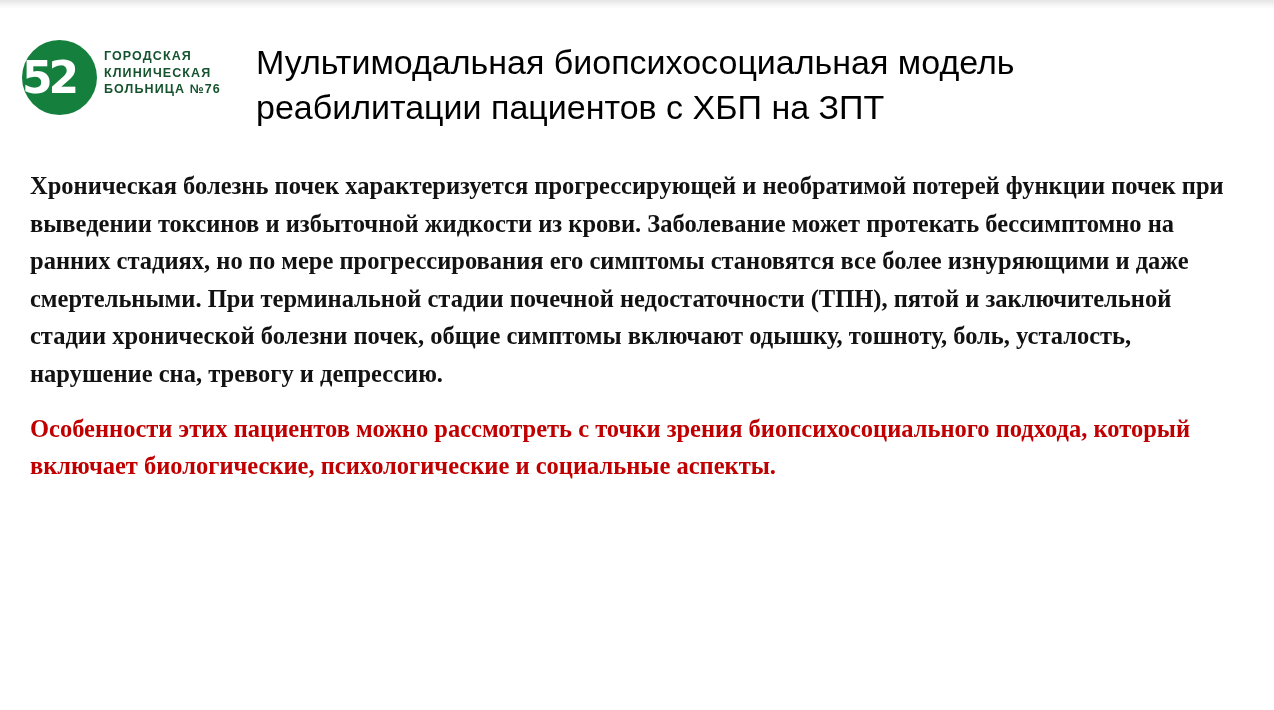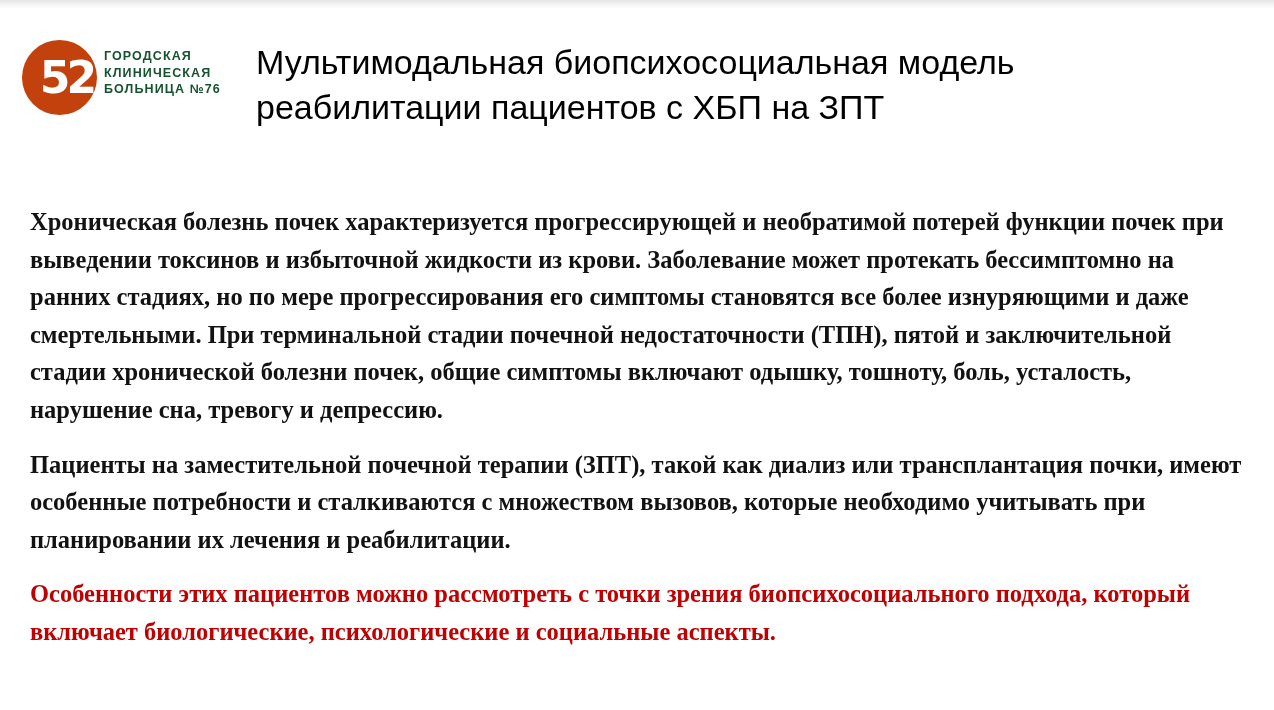--- a/index.html
+++ b/index.html
@@ -26,25 +26,25 @@
     background: linear-gradient(to bottom, #e5e5e5 0%, #f3f3f3 45%, #ffffff 100%);
   }
   
   .logo-circle {
     position: absolute;
     left: 22px;
     top: 40px;
     width: 75px;
     height: 75px;
     border-radius: 50%;
-    background: #c2410c;
+    background: #15803d;
     color: #ffffff;
     display: flex;
     align-items: center;
-    justify-content: flex-end;
+    justify-content: flex-start;
     font-family: "DejaVu Sans", sans-serif;
     font-weight: 700;
     font-size: 44px;
     letter-spacing: -4px;
     padding-right: 4px;
     box-sizing: border-box;
   }
   .logo-org {
     position: absolute;
     left: 104px;
@@ -69,21 +69,20 @@
     font-size: 34px;
     line-height: 45px;
     color: #000000;
   }
   
   .slide-body {
     position: absolute;
     left: 30px;
     top: 167px;
     width: 1218px;
-    margin-top: 36px;
   }
   .slide-body p {
     margin: 0 0 17px 0;
     font-family: "Liberation Serif", serif;
     font-weight: 700;
     font-size: 24.5px;
     line-height: 37.6px;
     color: #121212;
     text-align: left;
   }
@@ -105,17 +104,16 @@
     <div class="logo-org">
       <span>ГОРОДСКАЯ</span>
       <span>КЛИНИЧЕСКАЯ</span>
       <span>БОЛЬНИЦА №76</span>
     </div>
     <h1 class="slide-title">Мультимодальная биопсихосоциальная модель реабилитации пациентов с ХБП на ЗПТ</h1>
   </header>
 
   <main class="slide-body">
     <p>Хроническая болезнь почек характеризуется прогрессирующей и необратимой потерей функции почек при выведении токсинов и избыточной жидкости из крови. Заболевание может протекать бессимптомно на ранних стадиях, но по мере прогрессирования его симптомы становятся все более изнуряющими и даже смертельными. При терминальной стадии почечной недостаточности (ТПН), пятой и заключительной стадии хронической болезни почек, общие симптомы включают одышку, тошноту, боль, усталость, нарушение сна, тревогу и депрессию.</p>
-    <p>Пациенты на заместительной почечной терапии (ЗПТ), такой как диализ или трансплантация почки, имеют особенные потребности и сталкиваются с множеством вызовов, которые необходимо учитывать при планировании их лечения и реабилитации.</p>
     <p class="accent">Особенности этих пациентов можно рассмотреть с точки зрения биопсихосоциального подхода, который включает биологические, психологические и социальные аспекты.</p>
   </main>
 
 </div>
 
 </body></html>

